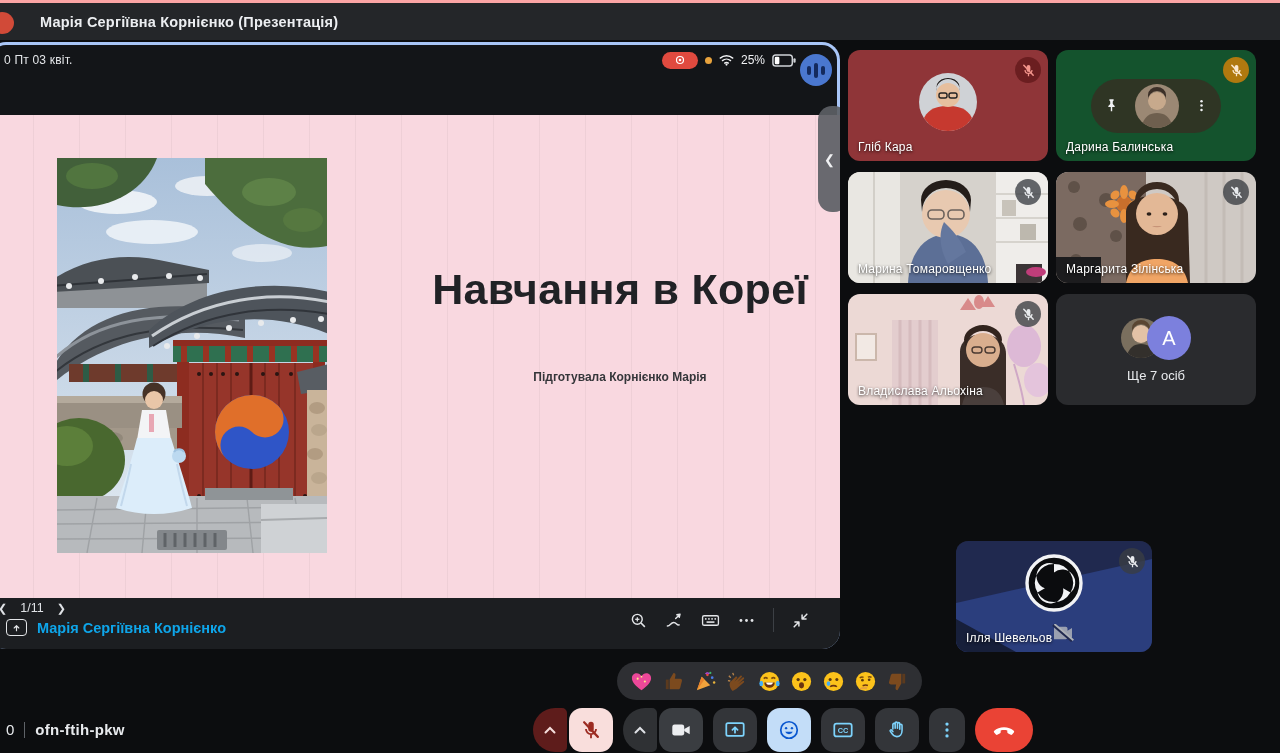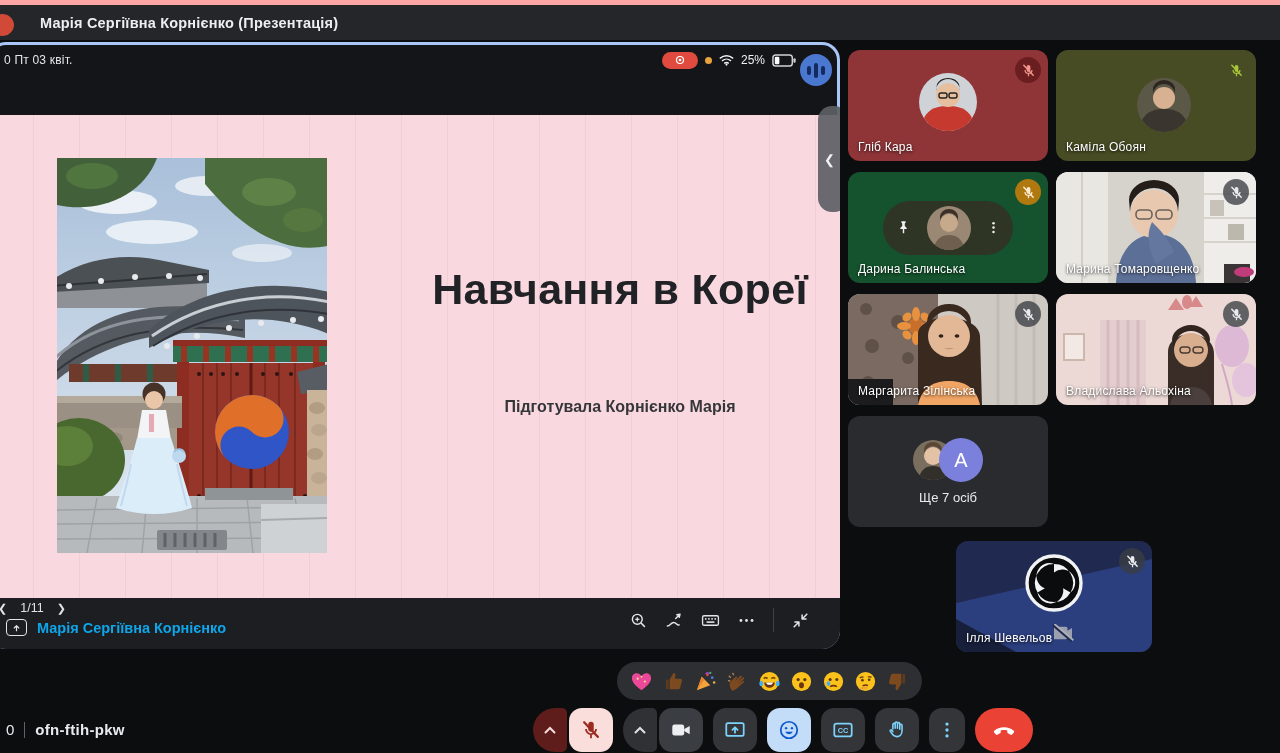--- a/index.html
+++ b/index.html
@@ -6,21 +6,21 @@
   html,body { width:1280px; height:753px; }
   body {
     position: relative; overflow: hidden;
     background: #0c0d0f;
     font-family: "Liberation Sans", sans-serif;
     color: #e8eaed;
   }
   
   .topbar {
     position: absolute; left:0; top:0; width:1280px; height:40px;
-    background:#242629; border-top:5px solid #fca5a5;
+    background:#242629; border-top:3px solid #fca5a5;
     display:flex; align-items:center;
   }
   .rec-dot { position:absolute; left:-10px; top:9px; width:24px; height:22px;
     border-radius:50%; background:#d14a38; }
   .topbar-title { margin-left:40px; font-size:14.5px; font-weight:bold; color:#eceef1; letter-spacing:.2px; }
 
   
   .shared {
     position:absolute; left:-12px; top:42px; width:852px; height:607px;
     background:#131518; border-radius:18px; overflow:hidden;
@@ -40,21 +40,21 @@
 
   
   .slide {
     position:absolute; left:0; top:73px; width:100%; height:483px;
     background:#f9d8e0;
     background-image: repeating-linear-gradient(90deg, transparent 0 45px, rgba(0,0,0,.045) 45px 46px);
   }
   .photo { position:absolute; left:69px; top:43px; width:270px; height:395px; overflow:hidden; }
   .slide-titleblock { position:absolute; left:436px; top:150px; width:392px; text-align:center; }
   .slide-title { font-size:43px; font-weight:bold; color:#212226; letter-spacing:.3px; }
-  .slide-subtitle { margin-top:84px; font-size:16px; font-weight:bold; color:#35363a; }
+  .slide-subtitle { margin-top:56px; font-size:12px; font-weight:bold; color:#35363a; }
   .panel-handle { position:absolute; left:830px; top:64px; width:30px; height:106px;
     background:rgba(92,96,101,.92); border-radius:14px; display:flex; align-items:center; }
   .panel-handle span { margin-left:6px; color:#f0f1f3; font-size:13px; }
 
   
   .slidebar { position:absolute; left:0; top:556px; width:100%; height:51px; background:#1c1e21; }
   .nav-row { position:absolute; left:10px; top:3px; display:flex; align-items:center; gap:13px;
     font-size:12.5px; color:#dfe2e6; }
   .nav-row .chev { font-size:11px; cursor:default; }
   .presenter-row { position:absolute; left:18px; top:21px; display:flex; align-items:center; gap:10px; }
@@ -375,34 +375,20 @@
       <rect x="101" y="43" width="8" height="5" rx="2" fill="none" stroke="#222" stroke-width="1.4"></rect>
     </svg>
     <span class="micbadge red">
         <svg class="mic-svg" viewBox="0 0 24 24">
           <use href="#mic-off"></use>
         </svg>
       </span>
     <span class="pname">Гліб Кара</span>
   </div>
 
-  <div class="tile" style="background:#474c24">
-    <svg class="fill" viewBox="0 0 200 111" preserveAspectRatio="xMidYMid slice">
-      <circle cx="108" cy="55" r="27" fill="#5c5848"></circle>
-      <path d="M108 82 a27 27 0 0 1-22-12 c5-9 13-11 22-11 s17 2 22 11 a27 27 0 0 1-22 12z" fill="#3a352e"></path>
-      <circle cx="108" cy="48" r="11" fill="#d7b191"></circle>
-      <path d="M97 45 a11 11 0 0 1 22 0 l0-6 a11 9 0 0 0-22 0z" fill="#2e2620"></path>
-    </svg>
-    <span class="micbadge none">
-        <svg class="mic-svg" viewBox="0 0 24 24">
-          <use href="#mic-off"></use>
-        </svg>
-      </span>
-    <span class="pname">Каміла Обоян</span>
-  </div>
 
   <div class="tile" style="background:#14532d">
     <div class="hover-pill">
       <svg width="17" height="17" viewBox="0 0 24 24">
         <path d="M9 3h6v2l-1.2 1.2V10l2.7 2.7V14H7.5v-1.3L10.2 10V6.2L9 5z" fill="#f0f1f3"></path>
         <line x1="12" y1="14" x2="12" y2="20" stroke="#f0f1f3" stroke-width="2"></line>
       </svg>
       <span class="avatar-mini">
         <svg viewBox="0 0 44 44" width="44" height="44">
           <rect width="44" height="44" fill="#9b8874"></rect>

